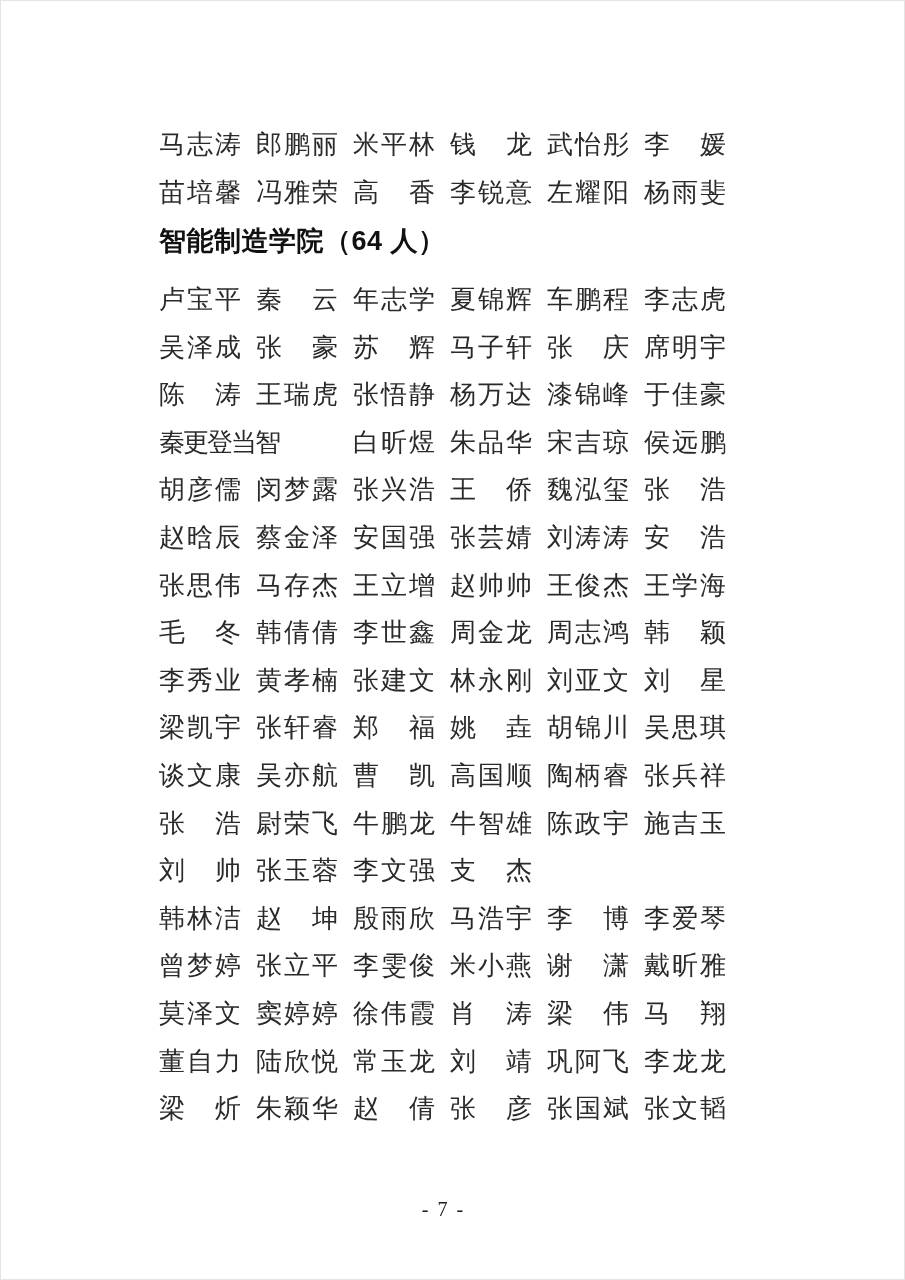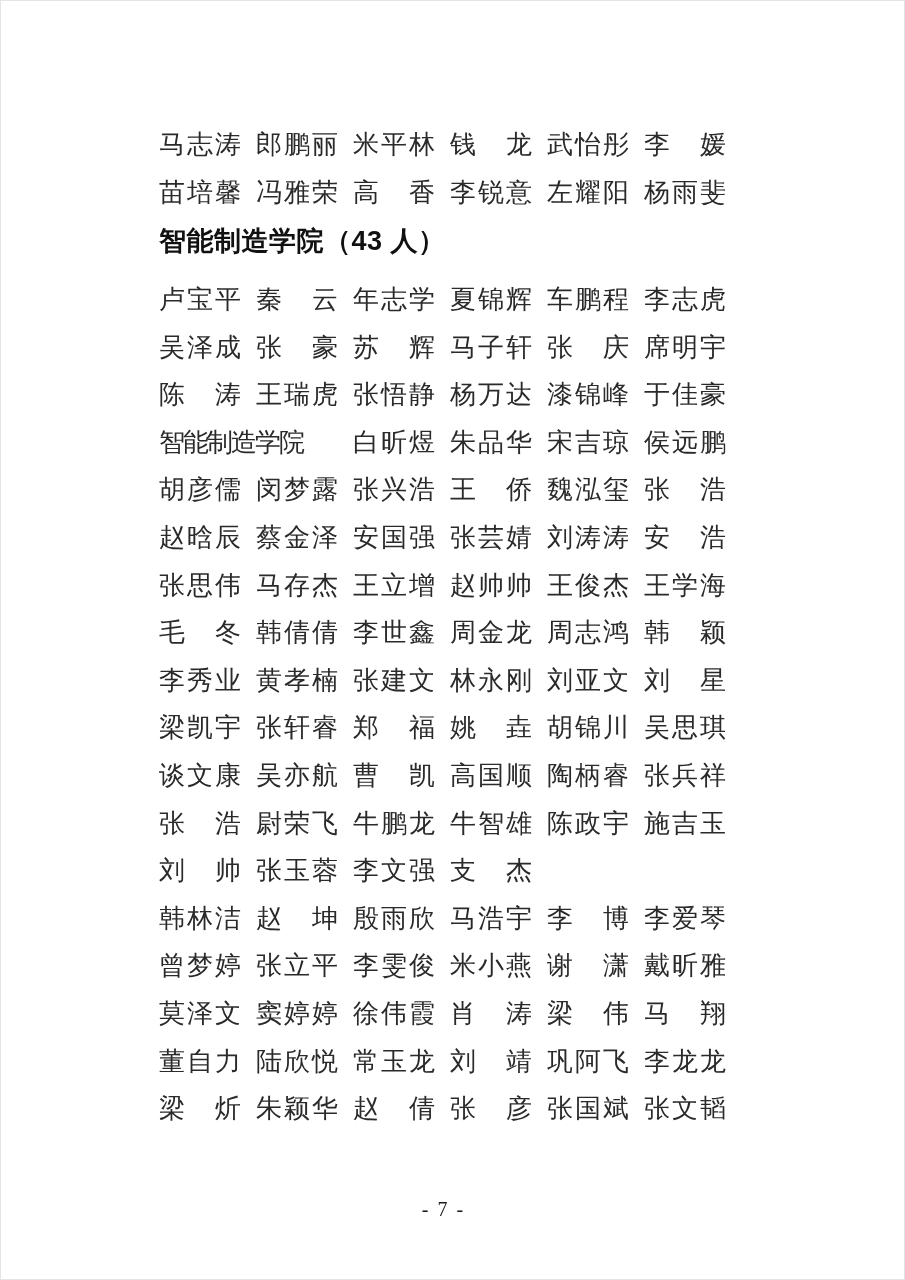--- a/index.html
+++ b/index.html
@@ -117,21 +117,21 @@
           <span>左</span>
           <span>耀</span>
           <span>阳</span>
         </div>
         <div class="name">
           <span>杨</span>
           <span>雨</span>
           <span>斐</span>
         </div>
       </div>
-      <div class="heading">智能制造学院（43 人）</div>
+      <div class="heading">智能制造学院（64 人）</div>
       <div class="name-row">
         <div class="name">
           <span>卢</span>
           <span>宝</span>
           <span>平</span>
         </div>
         <div class="name">
           <span>秦</span>
           <span>云</span>
         </div>
@@ -210,21 +210,21 @@
           <span>锦</span>
           <span>峰</span>
         </div>
         <div class="name">
           <span>于</span>
           <span>佳</span>
           <span>豪</span>
         </div>
       </div>
       <div class="name-row">
-        <div class="name wide">智能制造学院</div>
+        <div class="name wide">秦更登当智</div>
         <div class="name">
           <span>白</span>
           <span>昕</span>
           <span>煜</span>
         </div>
         <div class="name">
           <span>朱</span>
           <span>品</span>
           <span>华</span>
         </div>

